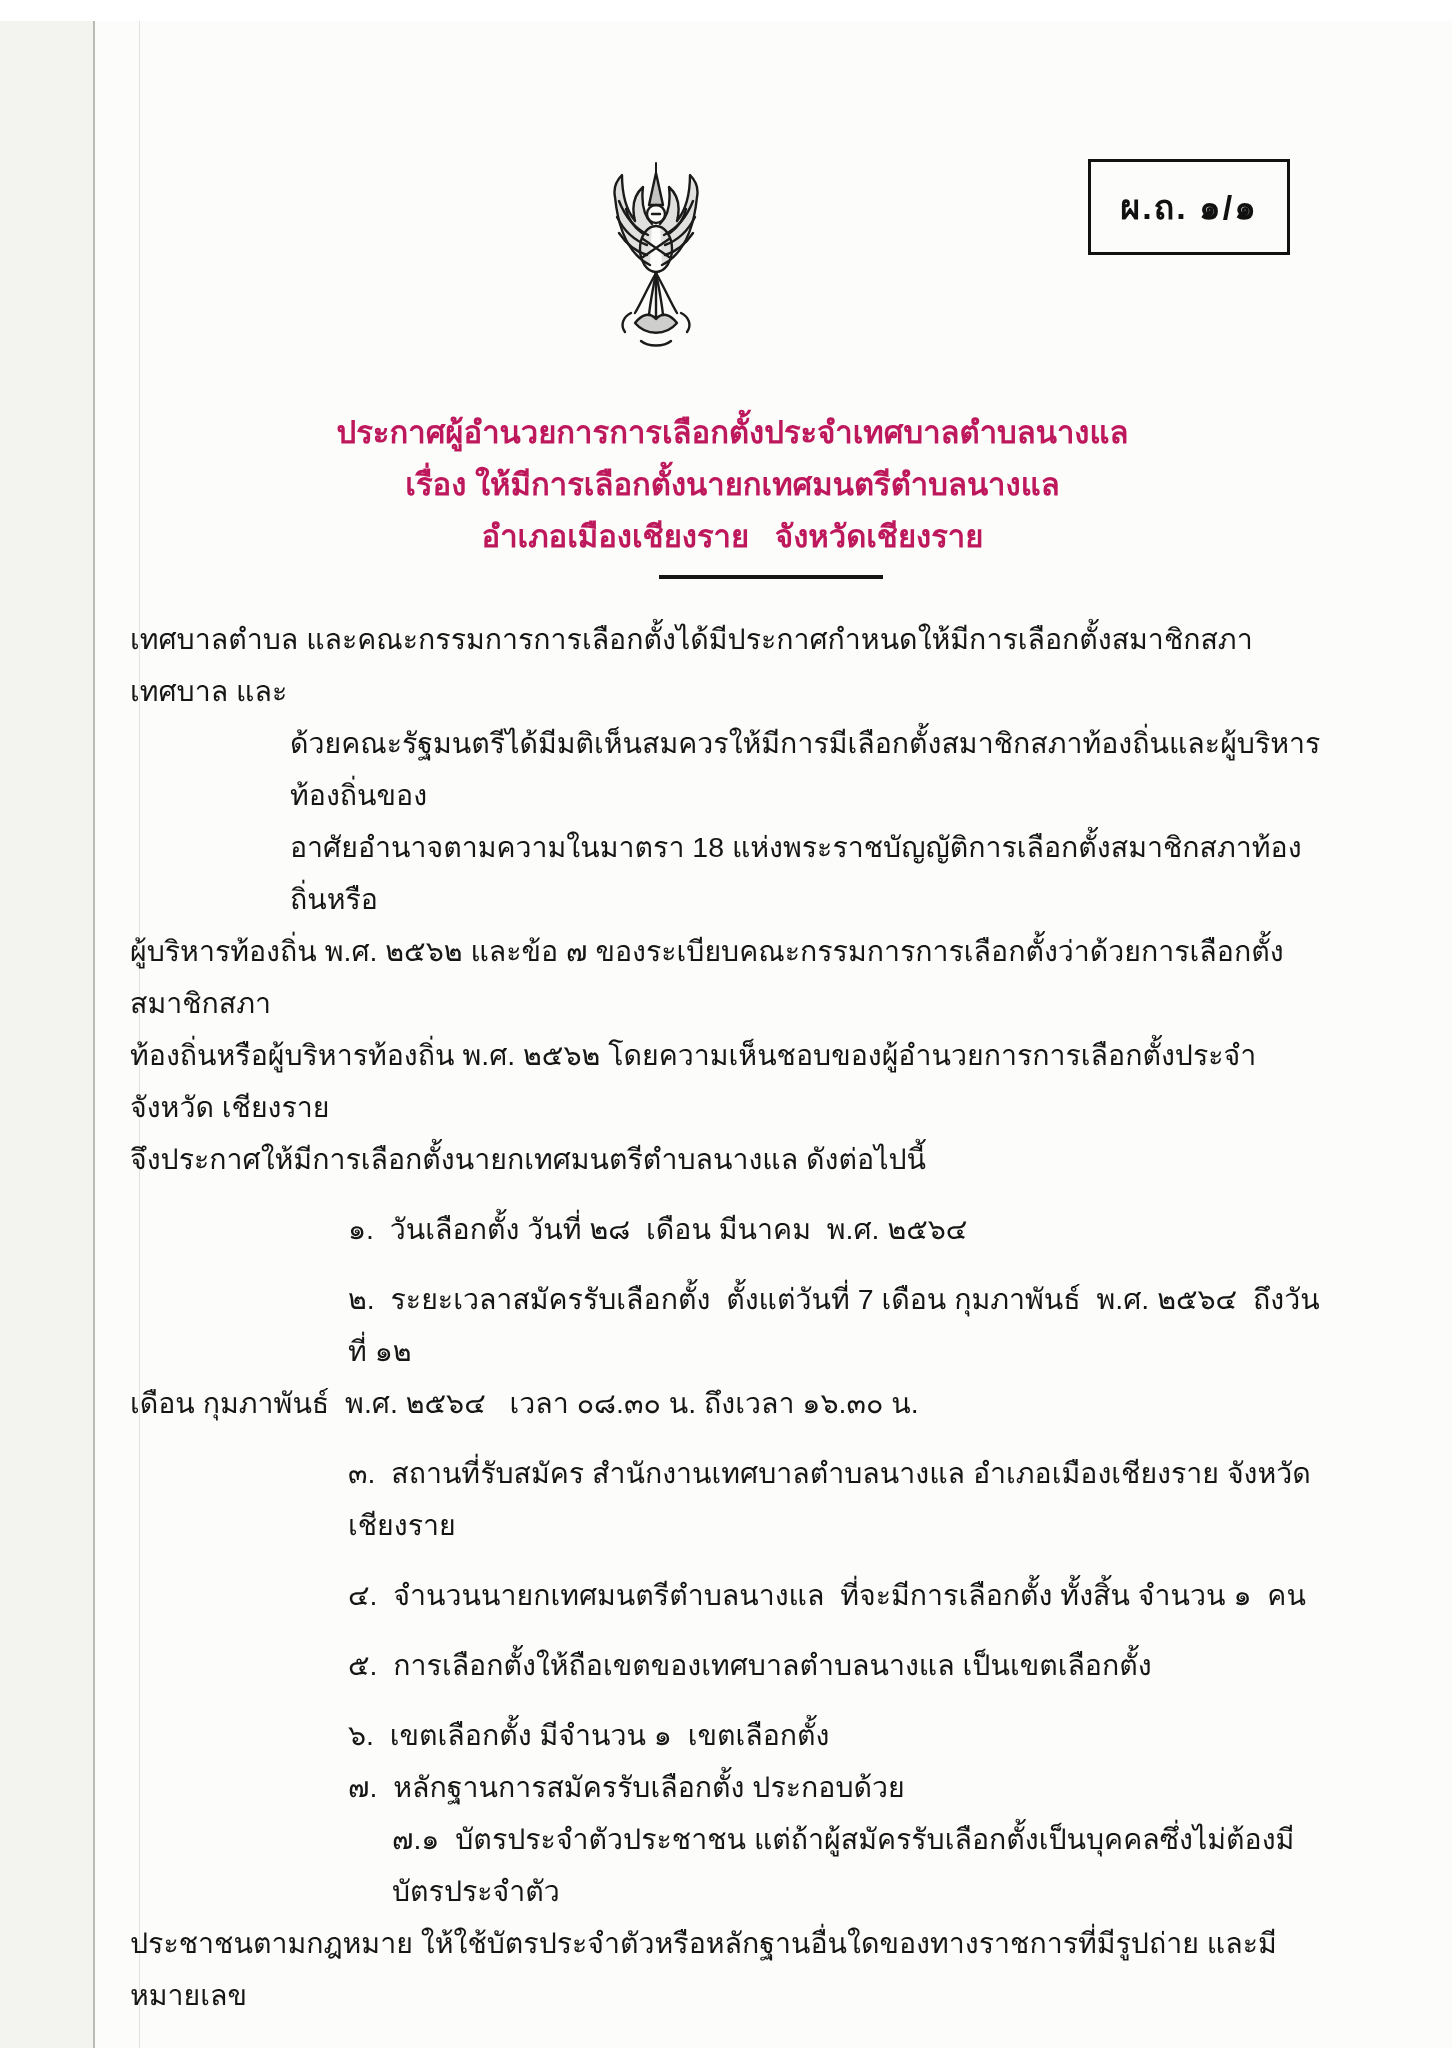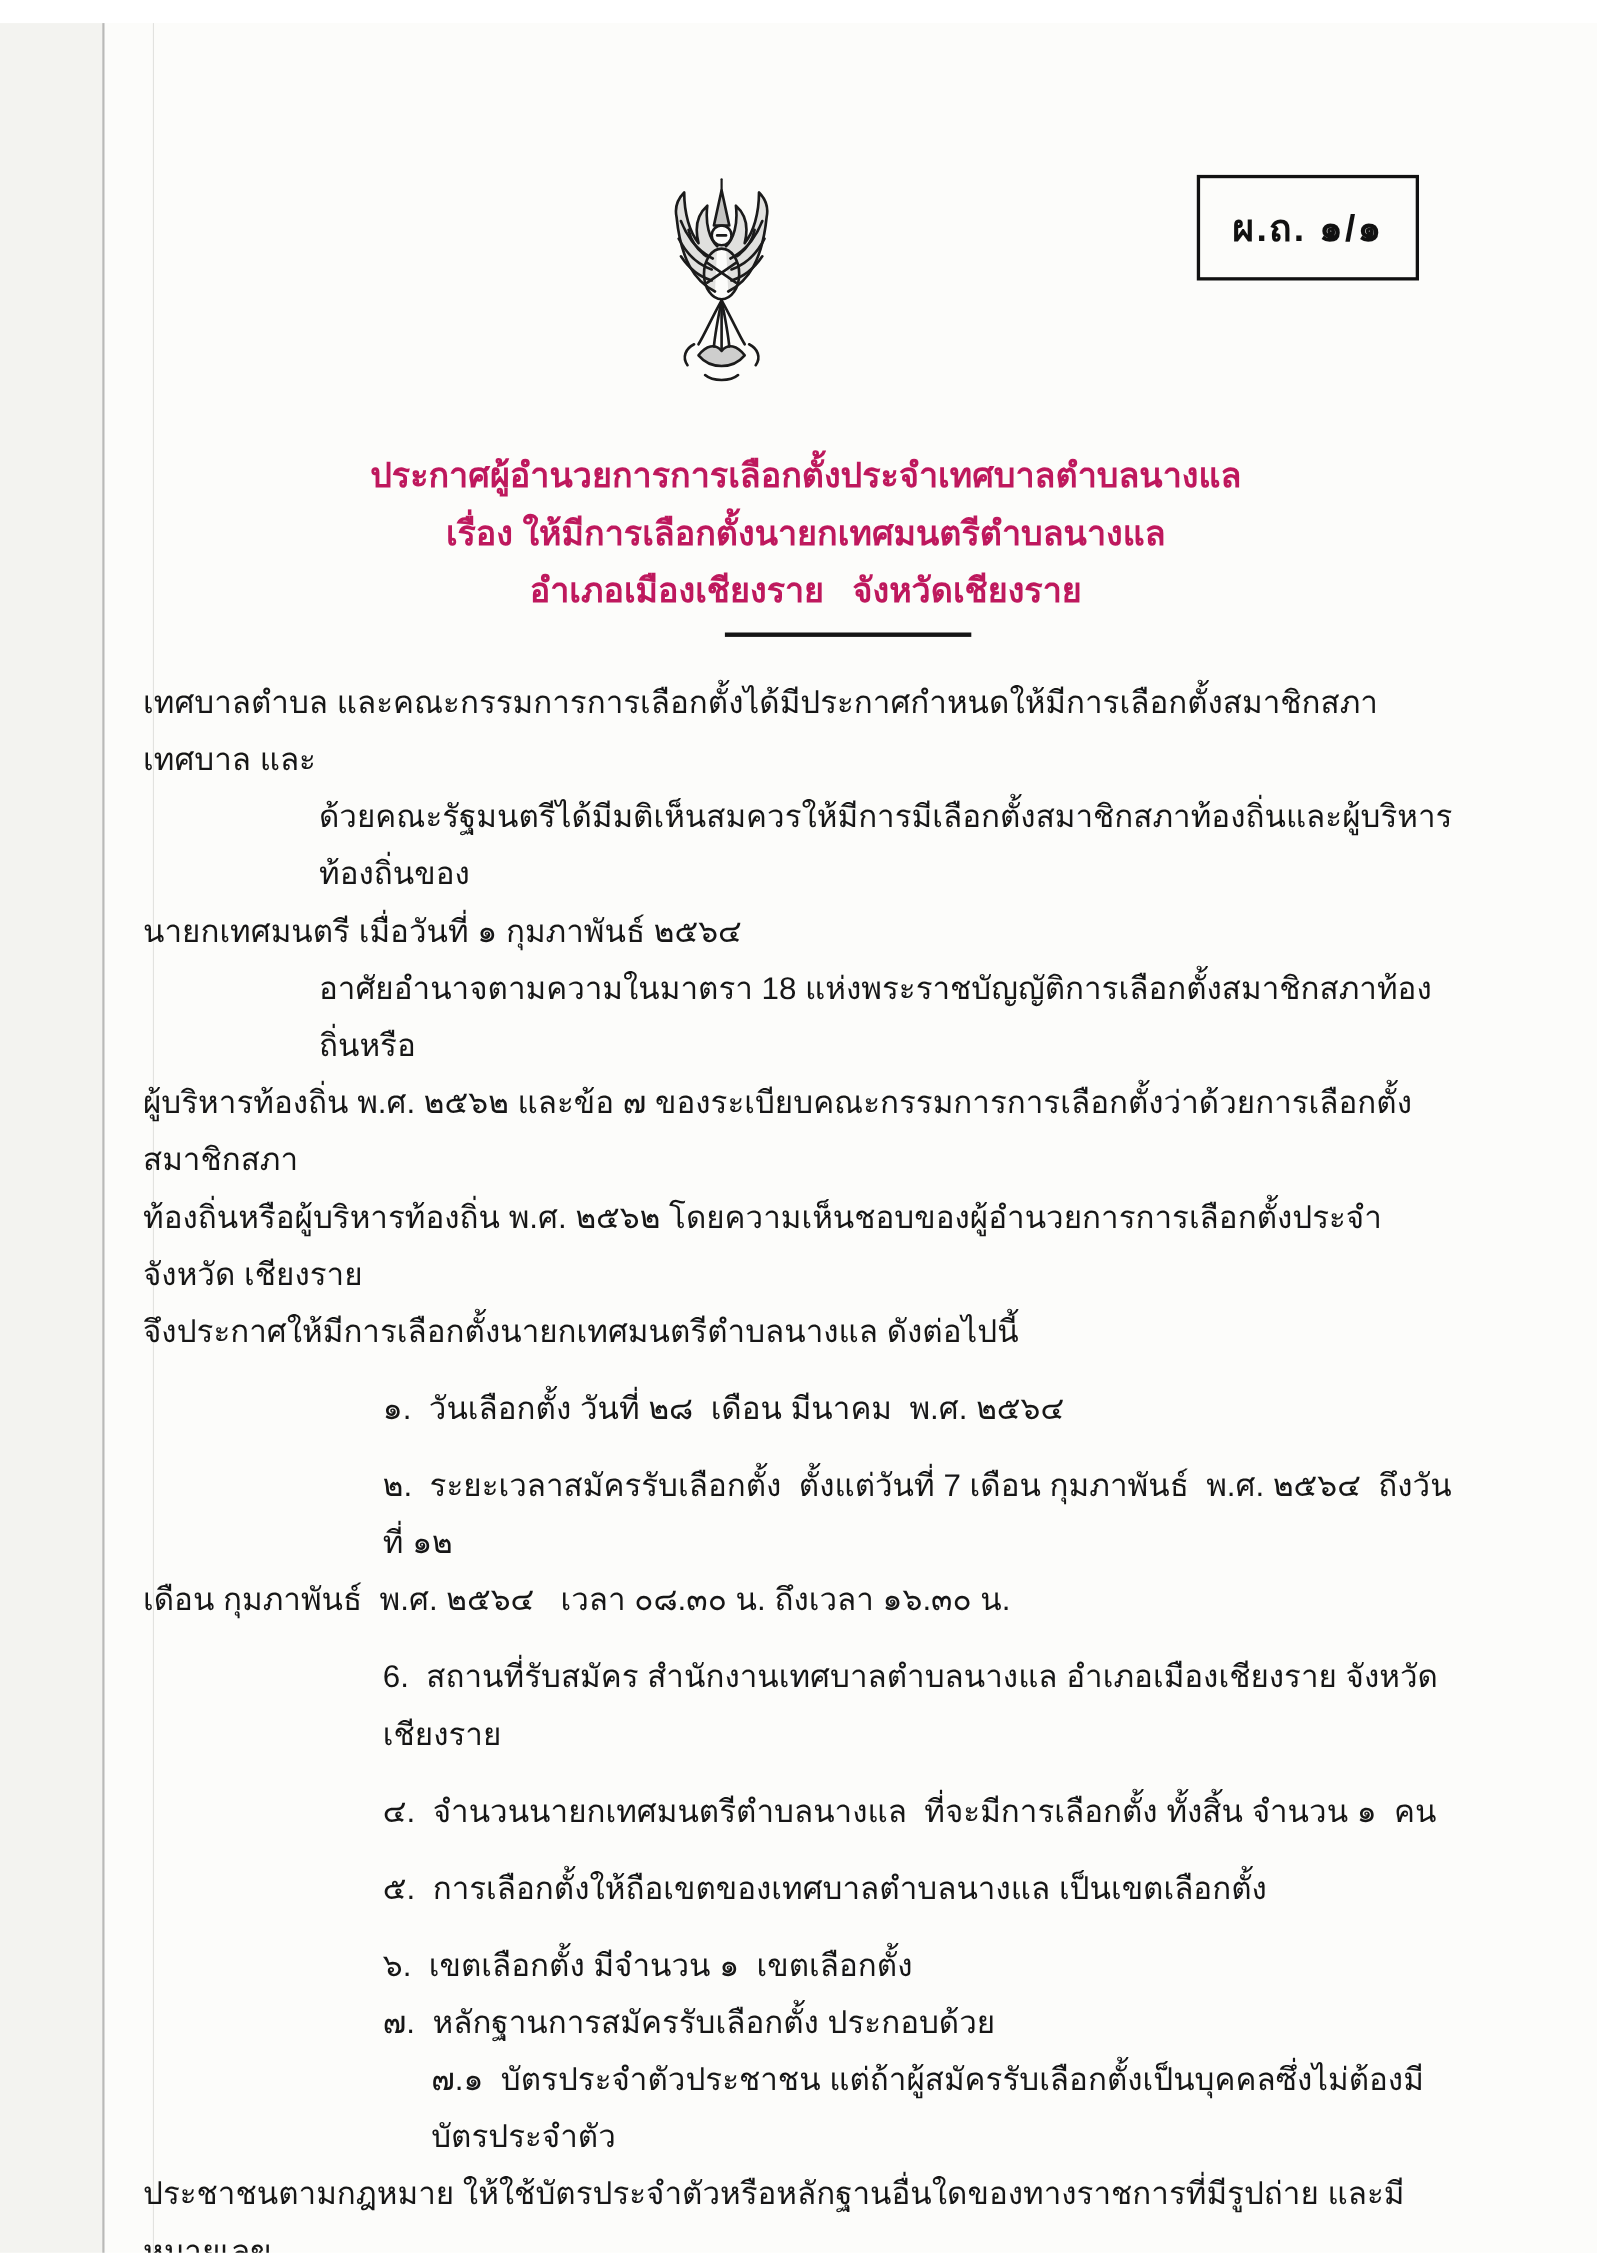--- a/index.html
+++ b/index.html
@@ -154,29 +154,28 @@
       <div class="title">ประกาศผู้อำนวยการการเลือกตั้งประจำเทศบาลตำบลนางแล</div>
       <div class="title">เรื่อง ให้มีการเลือกตั้งนายกเทศมนตรีตำบลนางแล</div>
       <div class="title">อำเภอเมืองเชียงราย   จังหวัดเชียงราย</div>
     </div>
 
     <div class="divider"></div>
 
     <div class="doc-body">
       <div class="line">เทศบาลตำบล และคณะกรรมการการเลือกตั้งได้มีประกาศกำหนดให้มีการเลือกตั้งสมาชิกสภาเทศบาล และ</div>
       <div class="line indent">ด้วยคณะรัฐมนตรีได้มีมติเห็นสมควรให้มีการมีเลือกตั้งสมาชิกสภาท้องถิ่นและผู้บริหารท้องถิ่นของ</div>
-      <div class="line">นายกเทศมนตรี เมื่อวันที่ ๑ กุมภาพันธ์ ๒๕๖๔</div>
       <div class="line indent">อาศัยอำนาจตามความในมาตรา 18 แห่งพระราชบัญญัติการเลือกตั้งสมาชิกสภาท้องถิ่นหรือ</div>
       <div class="line">ผู้บริหารท้องถิ่น พ.ศ. ๒๕๖๒ และข้อ ๗ ของระเบียบคณะกรรมการการเลือกตั้งว่าด้วยการเลือกตั้งสมาชิกสภา</div>
       <div class="line">ท้องถิ่นหรือผู้บริหารท้องถิ่น พ.ศ. ๒๕๖๒ โดยความเห็นชอบของผู้อำนวยการการเลือกตั้งประจำจังหวัด เชียงราย</div>
       <div class="line">จึงประกาศให้มีการเลือกตั้งนายกเทศมนตรีตำบลนางแล ดังต่อไปนี้</div>
       <div class="line li gap">๑.  วันเลือกตั้ง วันที่ ๒๘  เดือน มีนาคม  พ.ศ. ๒๕๖๔</div>
       <div class="line li gap">๒.  ระยะเวลาสมัครรับเลือกตั้ง  ตั้งแต่วันที่ 7 เดือน กุมภาพันธ์  พ.ศ. ๒๕๖๔  ถึงวันที่ ๑๒</div>
       <div class="line">เดือน กุมภาพันธ์  พ.ศ. ๒๕๖๔   เวลา ๐๘.๓๐ น. ถึงเวลา ๑๖.๓๐ น.</div>
-      <div class="line li gap">6.  สถานที่รับสมัคร สำนักงานเทศบาลตำบลนางแล อำเภอเมืองเชียงราย จังหวัดเชียงราย</div>
+      <div class="line li gap">๓.  สถานที่รับสมัคร สำนักงานเทศบาลตำบลนางแล อำเภอเมืองเชียงราย จังหวัดเชียงราย</div>
       <div class="line li gap">๔.  จำนวนนายกเทศมนตรีตำบลนางแล  ที่จะมีการเลือกตั้ง ทั้งสิ้น จำนวน ๑  คน</div>
       <div class="line li gap">๕.  การเลือกตั้งให้ถือเขตของเทศบาลตำบลนางแล เป็นเขตเลือกตั้ง</div>
       <div class="line li gap">๖.  เขตเลือกตั้ง มีจำนวน ๑  เขตเลือกตั้ง</div>
       <div class="line li">๗.  หลักฐานการสมัครรับเลือกตั้ง ประกอบด้วย</div>
       <div class="line sub">๗.๑  บัตรประจำตัวประชาชน แต่ถ้าผู้สมัครรับเลือกตั้งเป็นบุคคลซึ่งไม่ต้องมีบัตรประจำตัว</div>
       <div class="line">ประชาชนตามกฎหมาย ให้ใช้บัตรประจำตัวหรือหลักฐานอื่นใดของทางราชการที่มีรูปถ่าย และมีหมายเลข</div>
 
     </div>
   </div>
 

